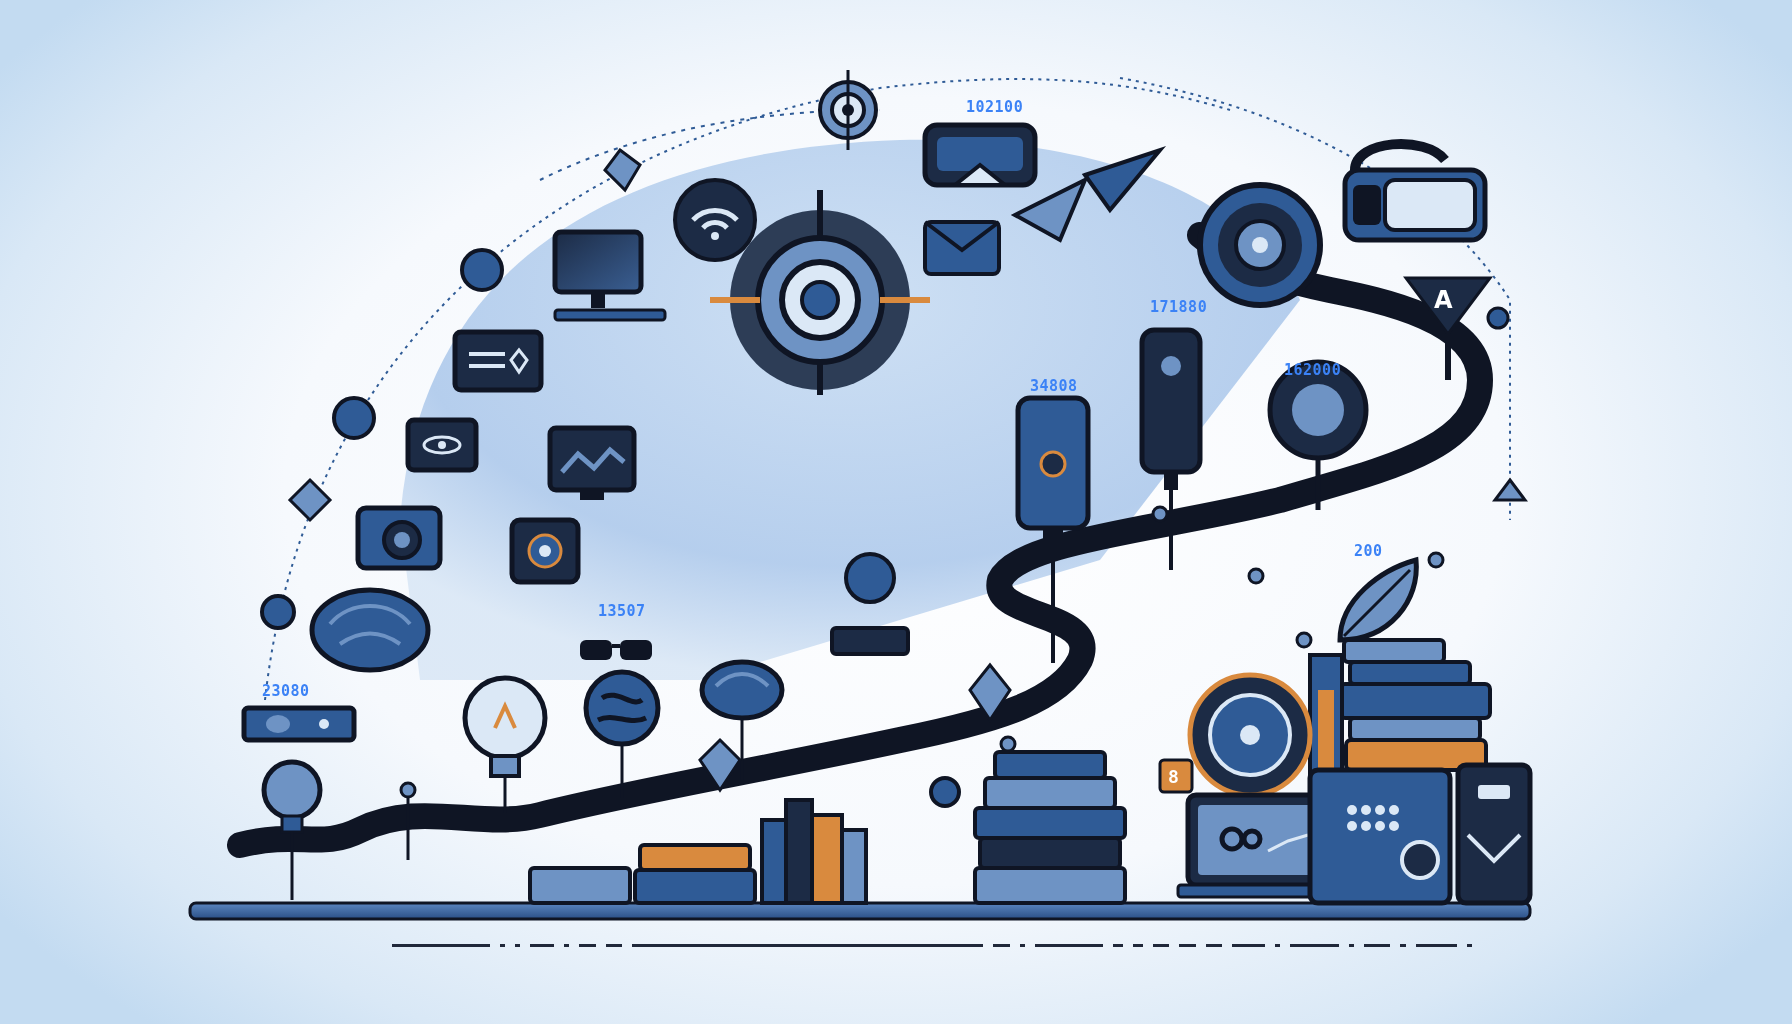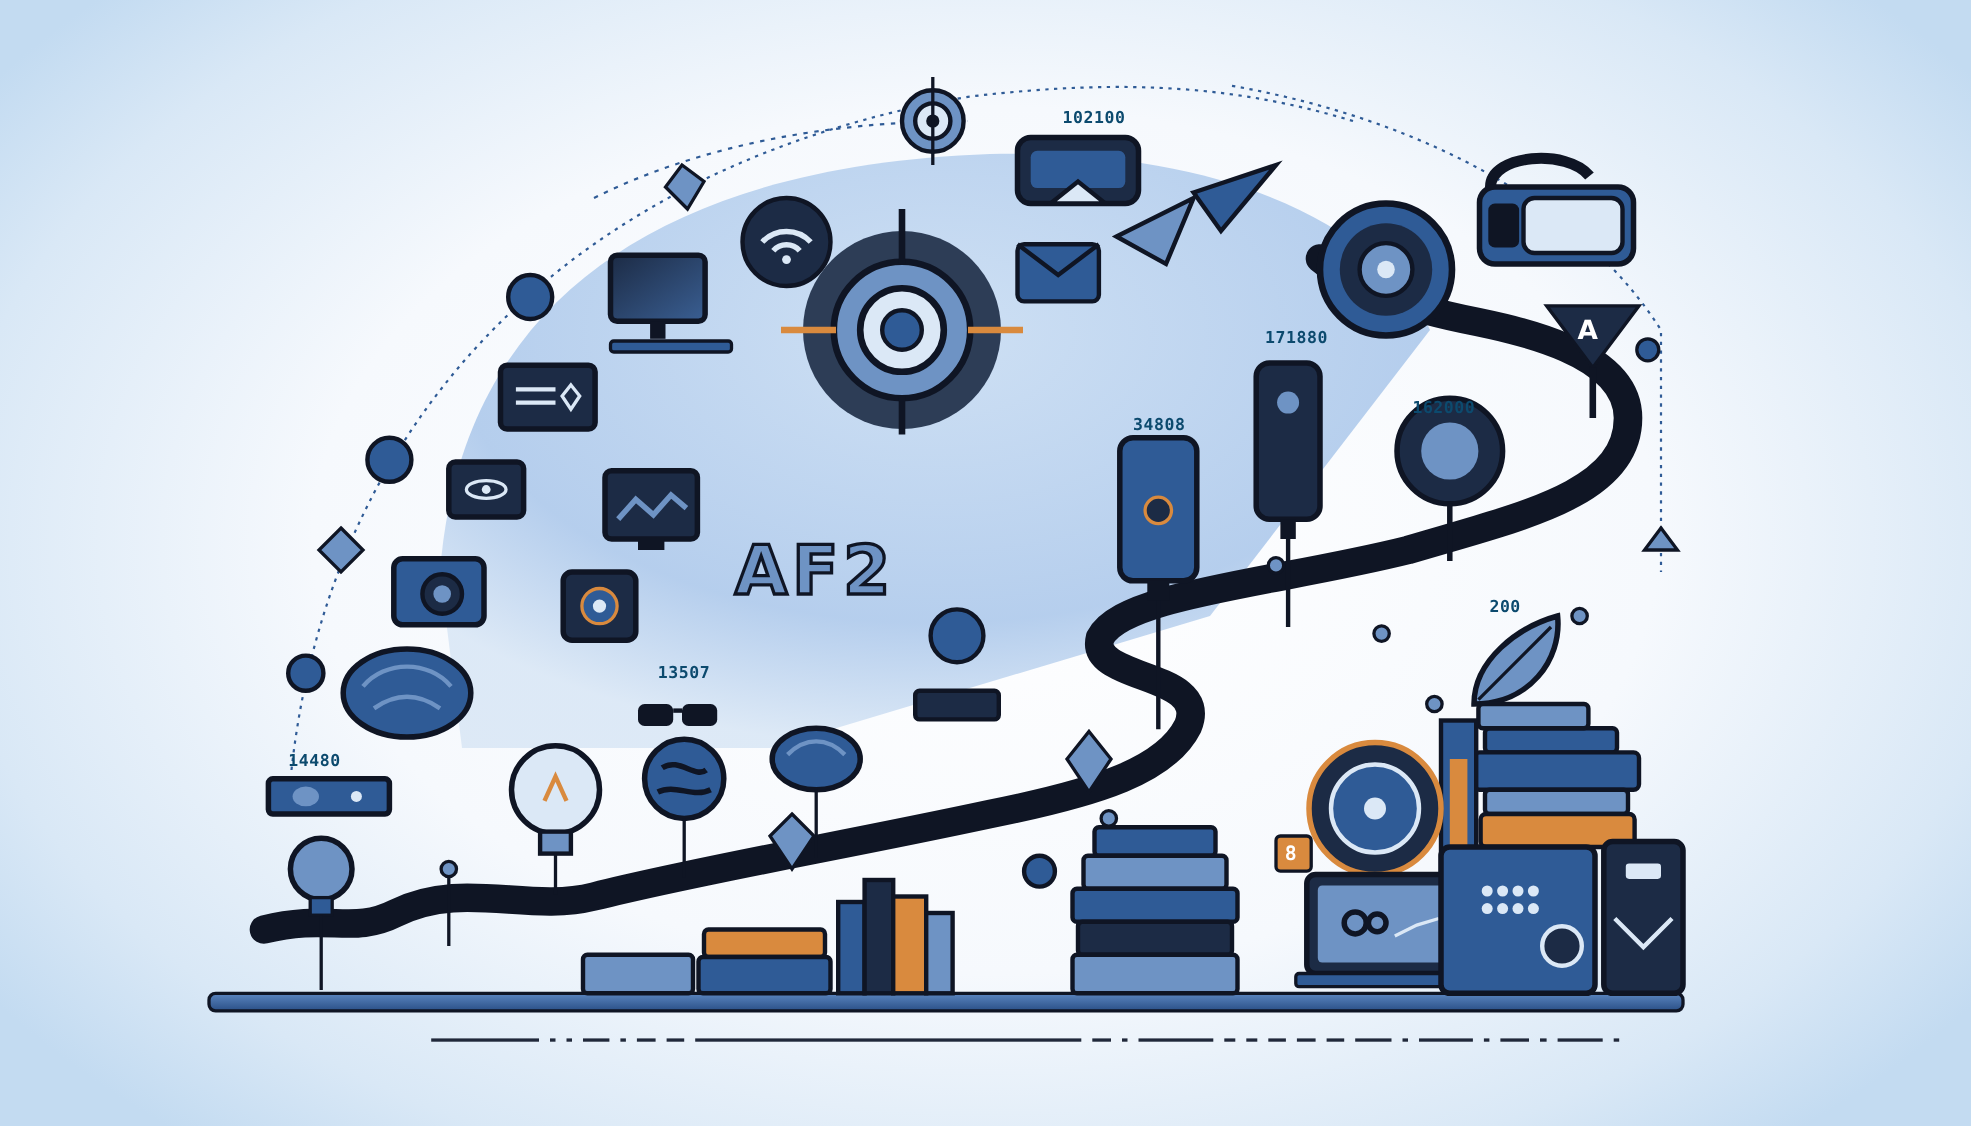--- a/index.html
+++ b/index.html
@@ -4,21 +4,21 @@
   <style>
     html, body { margin: 0; padding: 0; }
     body {
       width: 1792px; height: 1024px; overflow: hidden; position: relative;
       font-family: "DejaVu Sans", sans-serif;
       background: radial-gradient(ellipse 62% 70% at 50% 48%, #ffffff 0%, #f6f9fd 55%, #d9e8f6 85%, #c3dbf1 100%);
     }
     .stage { position: absolute; left: 0; top: 0; width: 1792px; height: 1024px; }
     .label {
       position: absolute; font-family: "DejaVu Sans Mono", monospace; font-weight: bold;
-      color: #0c4a6e; font-size: 15px; letter-spacing: 0.5px; white-space: nowrap;
+      color: #3b82f6; font-size: 15px; letter-spacing: 0.5px; white-space: nowrap;
     }
     .big-letters {
       position: absolute; left: 668px; top: 482px; font-family: "DejaVu Sans", sans-serif;
       font-weight: bold; font-size: 62px; color: #6e93c4; letter-spacing: 4px;
       -webkit-text-stroke: 3px #0f1524;
     }
     .a-badge {
       position: absolute; left: 1434px; top: 286px; color: #ffffff; font-weight: bold;
       font-size: 24px; font-family: "DejaVu Sans", sans-serif;
     }
@@ -316,24 +316,23 @@
       <circle cx="80" cy="16" r="5" fill="#dbe8f6"></circle>
     </g>
   </svg>
 
   
   <div class="label" style="left:966px; top:98px;">102100</div>
   <div class="label" style="left:1150px; top:298px;">171880</div>
   <div class="label" style="left:1030px; top:377px;">34808</div>
   <div class="label" style="left:1284px; top:337px;margin-top:24px;">162000</div>
   <div class="label" style="left:598px; top:602px;">13507</div>
-  <div class="label" style="left:262px; top:682px;">14480</div>
+  <div class="label" style="left:262px; top:682px;">23080</div>
   <div class="label" style="left:1354px; top:542px;text-align:center;">200</div>
 
-  <div class="big-letters">AF2</div>
   <div class="a-badge">A</div>
   <div class="label" style="left:1168px; top:766px; color:#ffffff; font-size:18px;">8</div>
 
   <div class="footer-dashes" id="footer-dashes">
       <span style="width: 120px;"></span>
       <span style="width: 6px;"></span>
       <span style="width: 6px;"></span>
       <span style="width: 30px;"></span>
       <span style="width: 6px;"></span>
       <span style="width: 20px;"></span>

